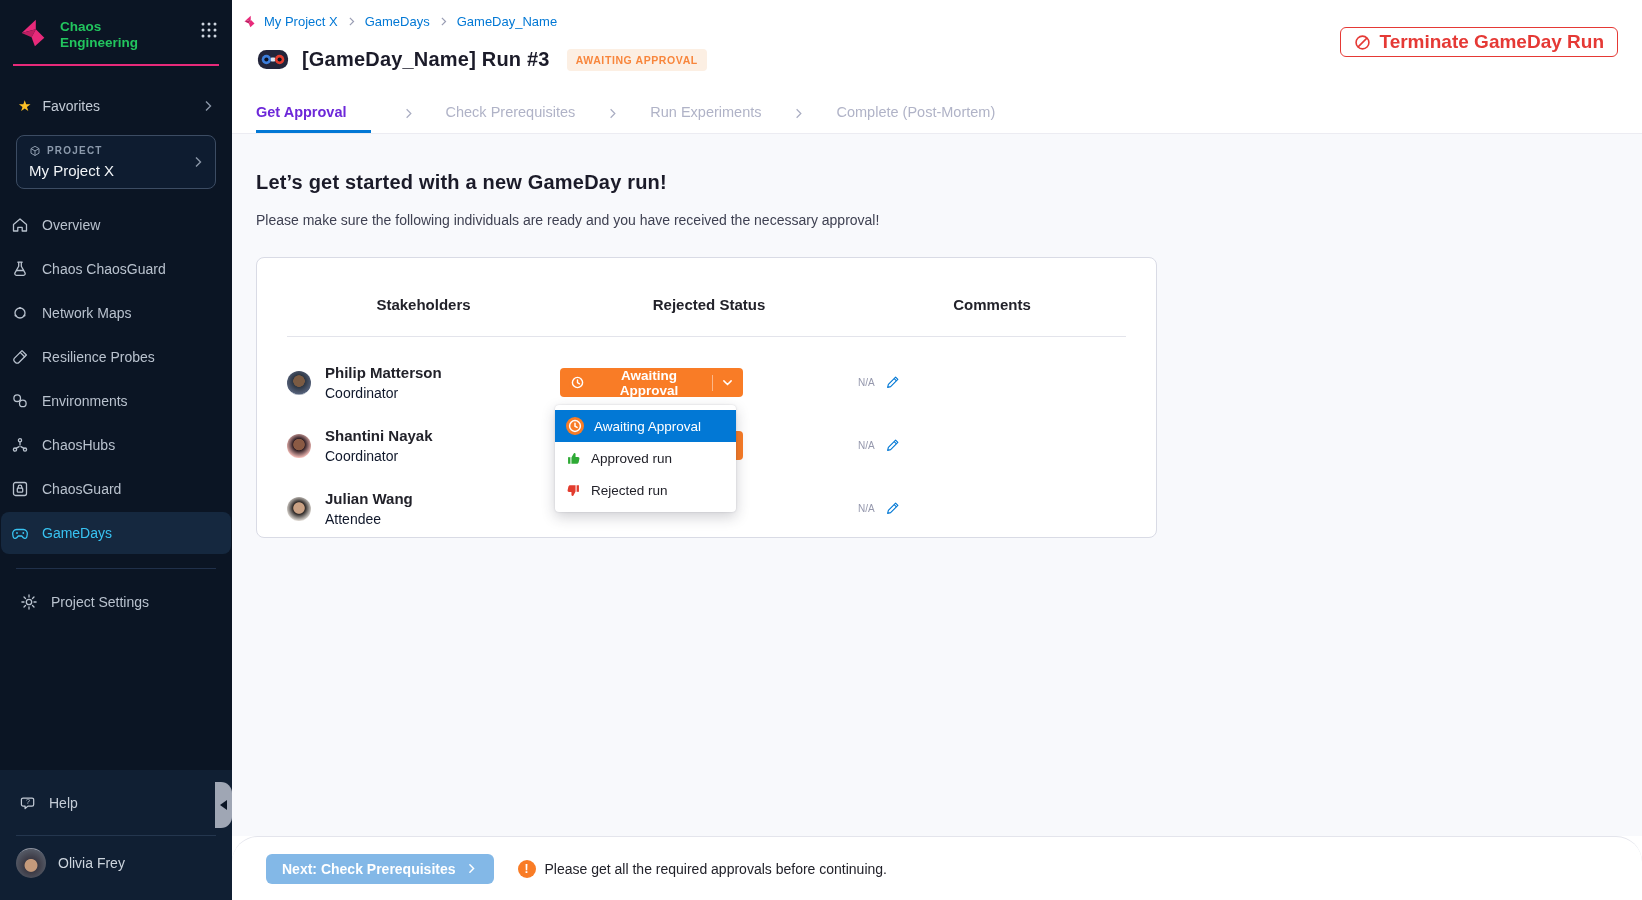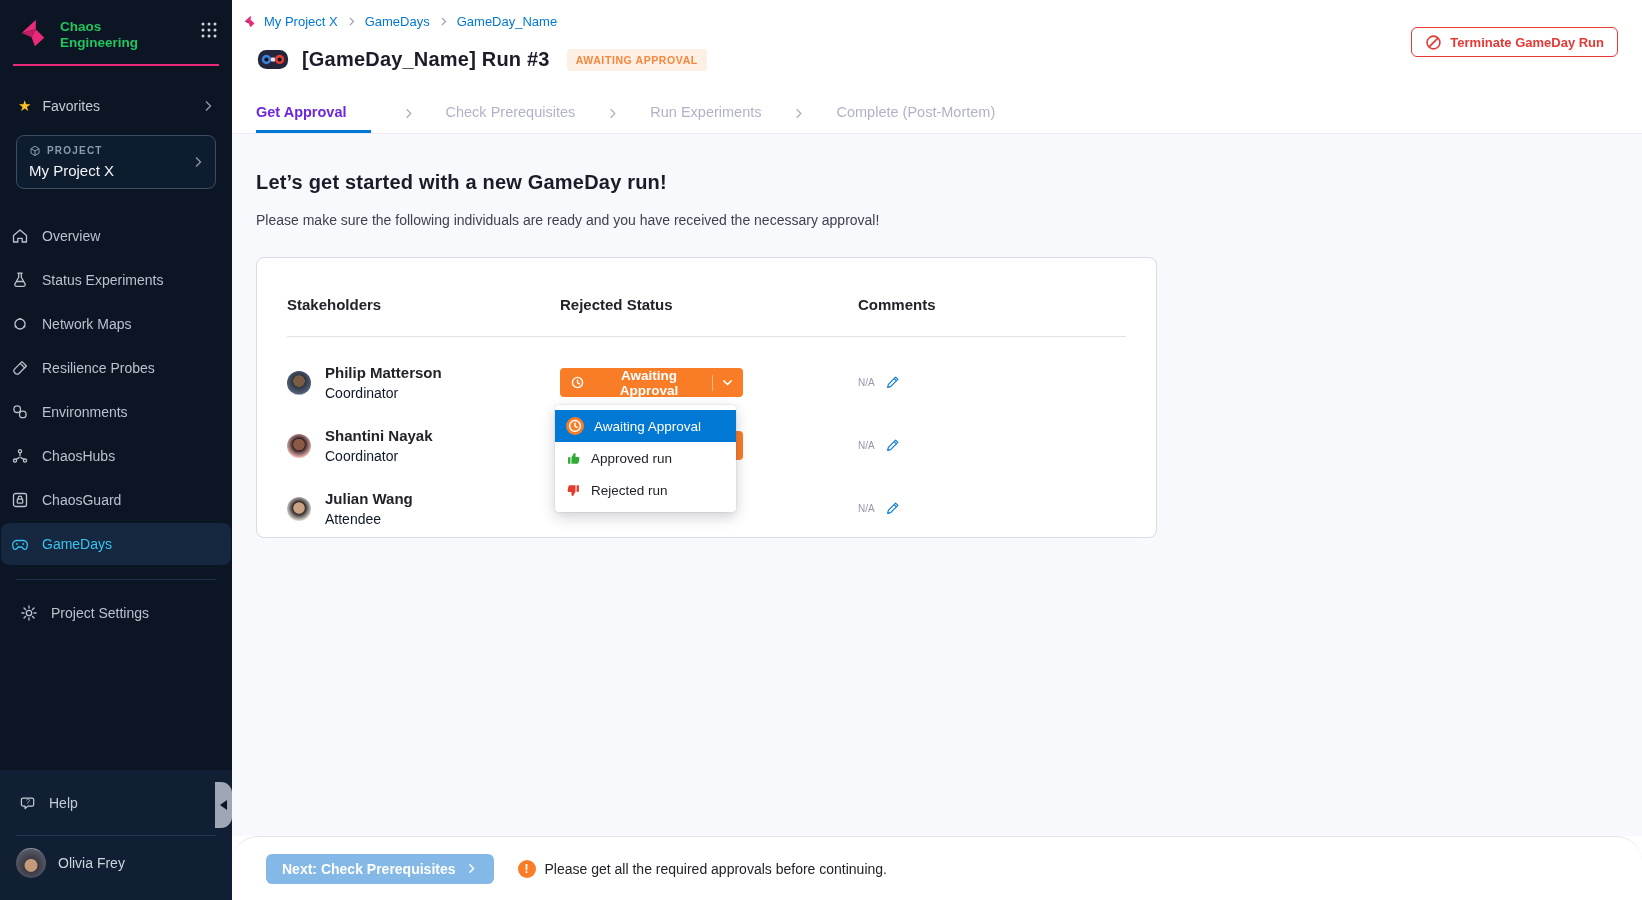--- a/index.html
+++ b/index.html
@@ -9,21 +9,21 @@
 
   
   .sidebar { position:relative; width:232px; flex-shrink:0; background:#0b1524; color:#b9c2ce; display:flex; flex-direction:column; }
   .sb-header { display:flex; align-items:flex-start; gap:10px; padding:16px 14px 13px 16px; }
   .sb-title { color:#22c55e; font-weight:bold; font-size:13.5px; line-height:1.18; padding-top:3px; }
   .sb-grid { margin-left:auto; padding-top:5px; }
   .sb-divider-pink { height:2px; background:#e82a7a; margin:0 13px; }
   .sb-fav { display:flex; align-items:center; gap:11px; margin:24px 16px 0 18px; height:32px; font-size:14px; color:#c3cbd6; cursor:pointer; }
   .sb-fav .chev { margin-left:auto; color:#8b97a8; display:flex; }
   .star { color:#fcc026; font-size:15px; line-height:1; }
-  .sb-project { position:relative; margin:13px 16px 12px; border:1px solid #3c4c63; background:#0e1c30; border-radius:8px; padding:9px 26px 9px 12px; cursor:pointer; }
+  .sb-project { position:relative; margin:13px 16px 1px; border:1px solid #3c4c63; background:#0e1c30; border-radius:8px; padding:9px 26px 9px 12px; cursor:pointer; }
   .sb-project-top { display:flex; align-items:center; gap:6px; color:#8c9aac; font-size:10px; font-weight:bold; letter-spacing:1.2px; }
   .sb-project-name { color:#f2f5f8; font-size:15px; margin-top:5px; }
   .sb-project .chev { position:absolute; right:9px; top:50%; transform:translateY(-50%); color:#8b97a8; display:flex; }
   .sb-nav { margin-top:14px; padding:0 1px; display:flex; flex-direction:column; gap:2px; }
   .nav-item { display:flex; align-items:center; gap:13px; height:42px; padding:0 10px; border-radius:8px; font-size:14px; color:#b9c2ce; cursor:pointer; }
   .nav-item svg { flex-shrink:0; }
   .nav-item.active { background:#15283f; color:#38c3f2; }
   .sb-divider { height:1px; background:#20304a; margin:14px 16px 12px; }
   .sb-settings { margin:0 10px; }
   .sb-bottom { margin-top:auto; background:#101f33; height:130px; padding-top:16px; }
@@ -41,33 +41,33 @@
 
   
   .main { position:relative; flex:1; display:flex; flex-direction:column; background:#fff; }
   .header { height:90px; padding:12px 24px 0 10px; background:#fff; }
   .breadcrumb { display:flex; align-items:center; gap:7px; font-size:13px; height:18px; }
   .crumb { color:#0278d5; cursor:pointer; }
   .crumb-sep { color:#9a9eb4; display:flex; }
   .title-row { display:flex; align-items:center; margin-top:13px; margin-left:15px; height:33px; }
   .page-title { font-size:20px; font-weight:bold; color:#1b1b29; margin-left:13px; letter-spacing:.2px; }
   .status-badge { margin-left:17px; background:#fcefe3; color:#f8863c; font-size:10.5px; font-weight:bold; letter-spacing:.6px; padding:5px 9px; border-radius:4px; }
-  .terminate-btn { position:absolute; top:27px; right:24px; height:30px; display:flex; align-items:center; gap:8px; background:#fff; border:1px solid #e53935; color:#e53935; border-radius:6px; padding:0 13px; font-size:13px; font-weight:bold; font-family:inherit; cursor:pointer; }
+  .terminate-btn { position:absolute; top:27px; right:24px; height:30px; display:flex; align-items:center; gap:8px; background:#fff; border:1px solid #e53935; color:#e53935; border-radius:6px; padding:0 13px; font-size:19px; font-weight:bold; font-family:inherit; cursor:pointer; }
 
   .stepper { height:44px; background:#fff; border-bottom:1px solid #ececf2; display:flex; align-items:flex-end; gap:30px; padding-left:24px; }
   .step { font-size:14.5px; color:#b0b3c7; padding-bottom:13px; cursor:pointer; }
   .step.active { color:#6d28d9; font-weight:bold; border-bottom:3px solid #0278d5; padding-bottom:10px; padding-right:24px; }
   .step-sep { color:#a9adc2; padding-bottom:12px; display:flex; }
 
   .content { flex:1; background:#f8f9fc; padding:37px 0 0 24px; position:relative; }
   .content h1 { font-size:20px; color:#1b1b29; letter-spacing:.2px; }
   .content .sub { margin-top:18px; font-size:14px; color:#3f4152; }
 
   .card { position:relative; margin-top:29px; width:901px; height:281px; background:#fff; border:1px solid #d9dbe5; border-radius:8px; padding:38px 30px 0; }
-  .thead { display:grid; grid-template-columns:273px 298px 1fr; font-size:15px; font-weight:bold; color:#22222a; }
+  .thead { display:grid; grid-template-columns:273px 298px 1fr; font-size:15px; font-weight:bold; color:#22222a;text-align:center; }
   .card-divider { height:1px; background:#e3e4eb; margin-top:23px; }
   .trow { display:grid; grid-template-columns:273px 298px 1fr; align-items:center; height:63px; }
   .trow.first { margin-top:14px; }
   .stake { display:flex; align-items:center; gap:14px; }
   .stake-name { font-size:15px; font-weight:bold; color:#22222a; }
   .stake-role { font-size:14px; color:#0f172a; margin-top:4px; }
   .status-btn { width:183px; height:29px; background:#f97c26; border:none; border-radius:4px; color:#fff; display:flex; align-items:center; gap:8px; padding:0 9px 0 9px; font-size:13.5px; font-weight:bold; font-family:inherit; cursor:pointer; position:relative; z-index:1; }
   .status-btn .btn-sep { width:1px; height:16px; background:rgba(255,255,255,.45); margin-left:auto; }
   .status-btn.hidden-btn { visibility:hidden; }
   .comment { display:flex; align-items:center; gap:10px; font-size:10px; color:#9598ad; }
@@ -155,21 +155,21 @@
         </span>
         <span>Overview</span>
       </div>
       <div class="nav-item">
         <span>
           <svg viewBox="0 0 18 18" width="18" height="18" fill="none" stroke="currentColor" stroke-width="1.3" stroke-linecap="round" stroke-linejoin="round">
               <path d="M6.8 2.2h4.4M7.7 2.2v4L4 12.9a1.6 1.6 0 0 0 1.4 2.4h7.2a1.6 1.6 0 0 0 1.4-2.4L10.3 6.2v-4"></path>
               <path d="M5.6 10.5h6.8"></path>
             </svg>
         </span>
-        <span>Status Experiments</span>
+        <span>Chaos ChaosGuard</span>
       </div>
       <div class="nav-item">
         <span>
           <svg viewBox="0 0 18 18" width="18" height="18" fill="none" stroke="currentColor" stroke-width="1.3">
               <circle cx="9" cy="9" r="5"></circle>
               <circle cx="9" cy="4" r="1.1" fill="currentColor" stroke="none"></circle>
               <circle cx="13.4" cy="11.5" r="1.1" fill="currentColor" stroke="none"></circle>
               <circle cx="4.6" cy="11.5" r="1.1" fill="currentColor" stroke="none"></circle>
             </svg>
         </span>

